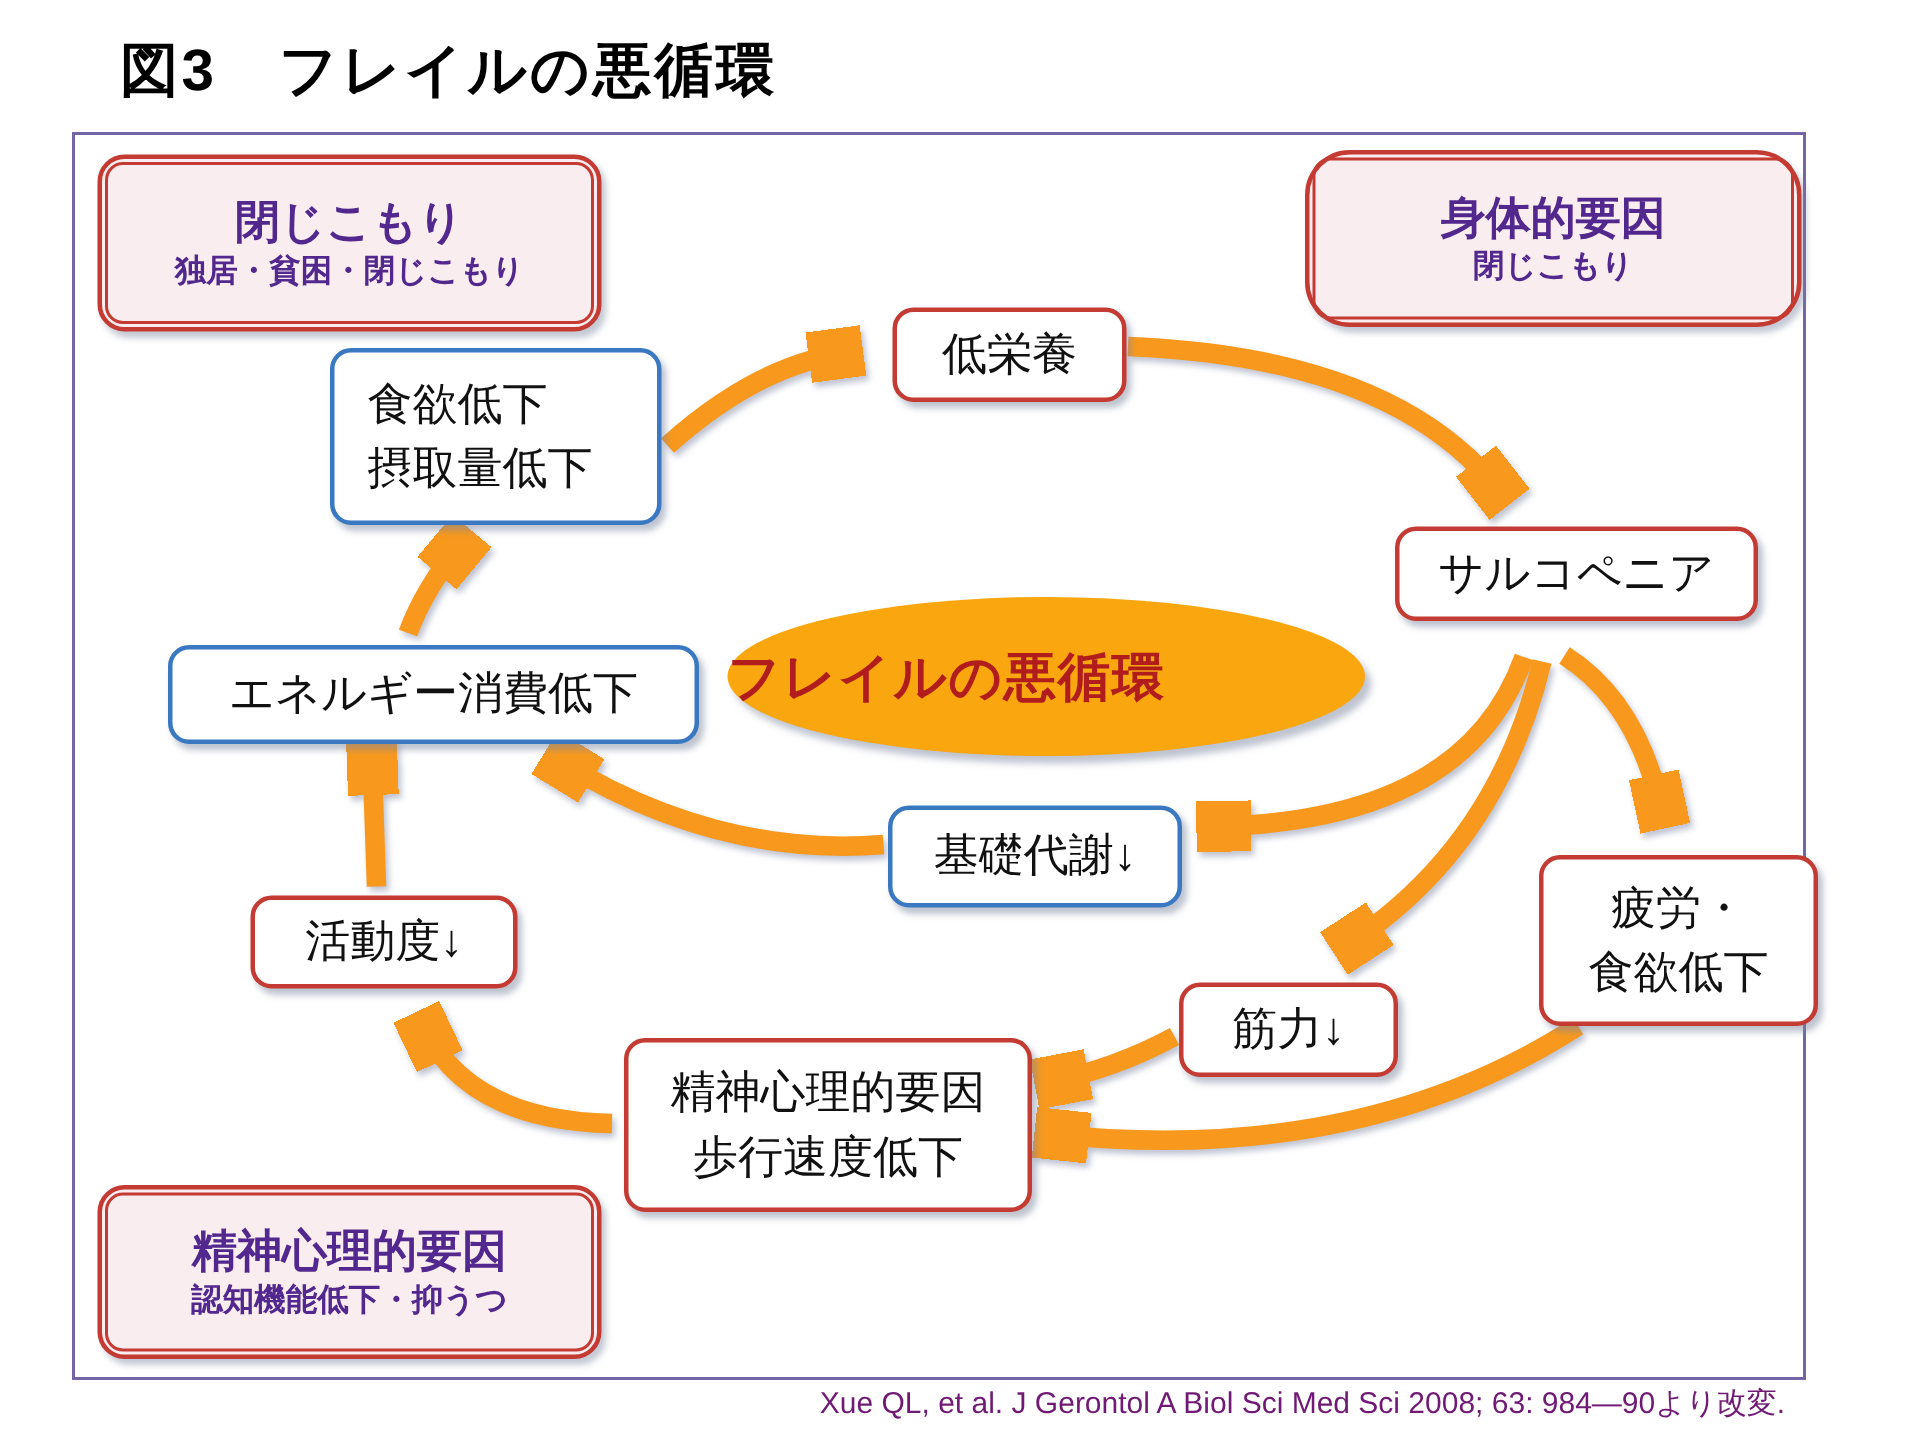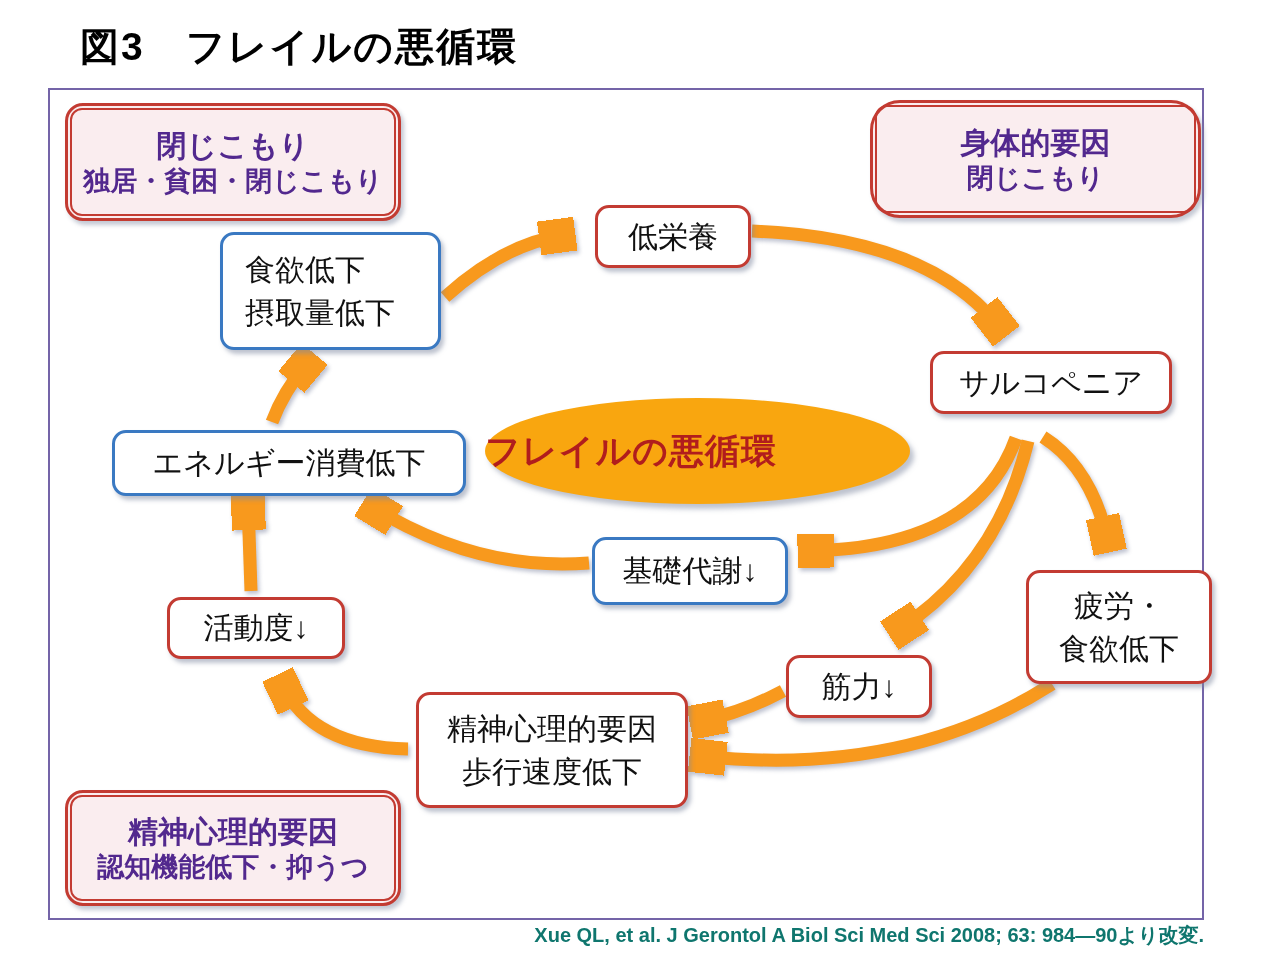--- a/index.html
+++ b/index.html
@@ -19,21 +19,21 @@
     position:absolute;border:3px solid var(--red-border);border-radius:18px;
     background:var(--factor-bg);box-shadow:3px 4px 4px rgba(125,135,160,.45);
     display:flex;flex-direction:column;justify-content:center;align-items:center;
     text-align:center;z-index:3;
   }
   .factor::before{
     content:"";position:absolute;inset:2px;border:2px solid var(--red-border);
     border-radius:12px;pointer-events:none;
   }
   .factor-heading{font-size:30px;font-weight:bold;color:var(--purple-text);line-height:1.3;}
-  .factor-detail{font-size:27px;font-weight:bold;color:var(--purple-text);line-height:1.25;}
+  .factor-detail{font-size:21px;font-weight:bold;color:var(--purple-text);line-height:1.25;}
   .node{
     position:absolute;background:#fff;border-radius:14px;
     box-shadow:3px 4px 4px rgba(125,135,160,.5);
     display:flex;flex-direction:column;justify-content:center;align-items:center;
     font-size:30px;color:var(--node-text);line-height:1.45;z-index:3;text-align:right;
   }
   .node.red{border:3px solid var(--red-border);}
   .node.blue{border:3px solid var(--blue-border);}
   .node.align-left{align-items:flex-start;padding-left:22px;}
   .ellipse{
@@ -42,21 +42,21 @@
     display:flex;align-items:center;justify-content:flex-start;
     box-shadow:4px 5px 5px rgba(125,135,160,.5);z-index:1;
   }
   .ellipse-label{font-size:35px;font-weight:bold;color:var(--ellipse-text);letter-spacing:1px;}
   .arrows{position:absolute;left:0;top:0;width:1280px;height:960px;z-index:2;pointer-events:none;}
   .arrows path{
     fill:none;stroke:var(--arrow-orange);stroke-width:13;
   }
   .arrow-group{filter:drop-shadow(2px 3px 2px rgba(110,120,150,.45));}
   .citation{
-    position:absolute;top:922px;right:76px;font-size:20px;color:#0f766e;z-index:4;font-weight:bold;
+    position:absolute;top:922px;right:90px;font-size:20px;color:#701a75;z-index:4;
   }
 </style>
 </head>
 <body>
 
 <div class="stage">
 
   <h1 class="title">図3　フレイルの悪循環</h1>
 
   <div class="frame"></div>

